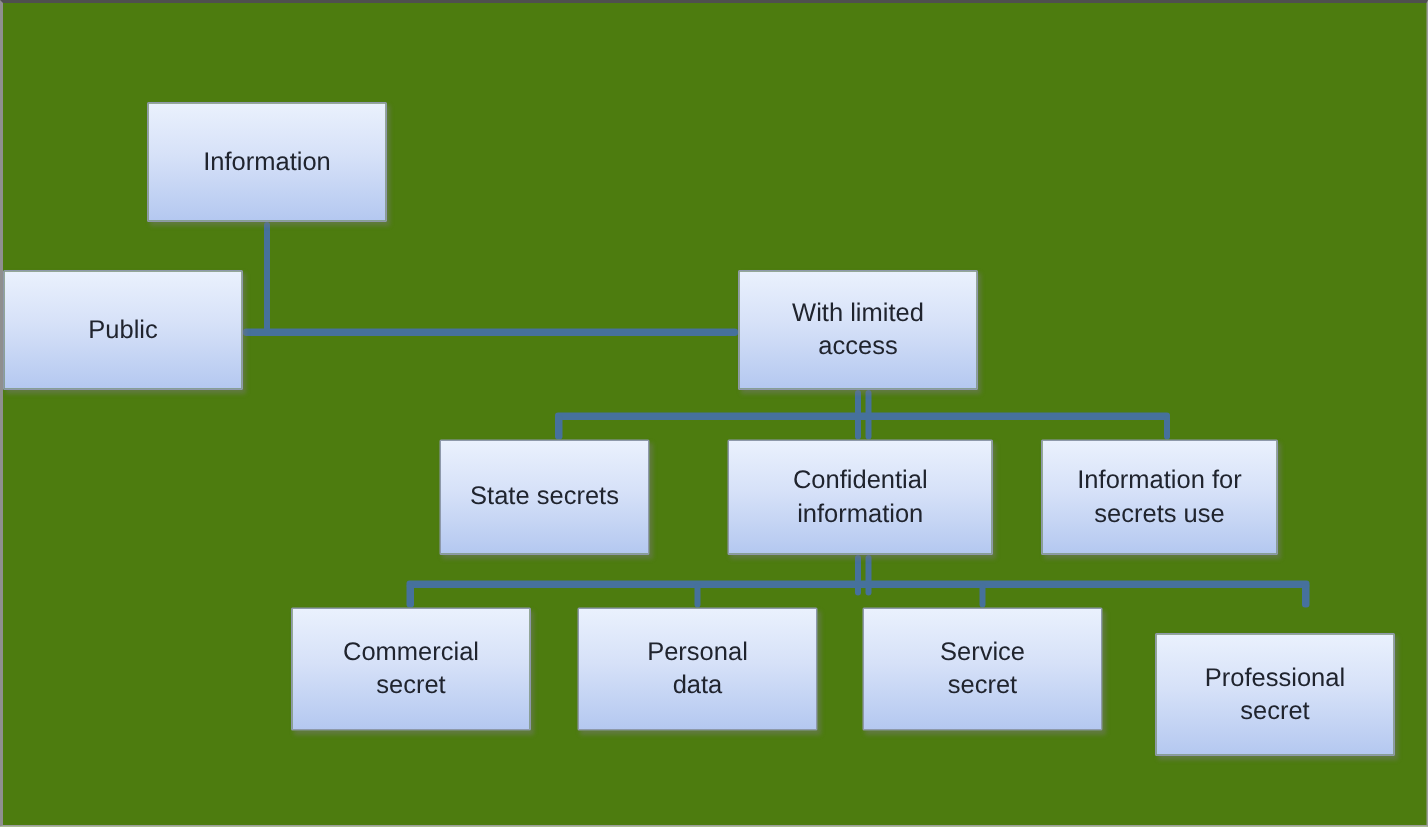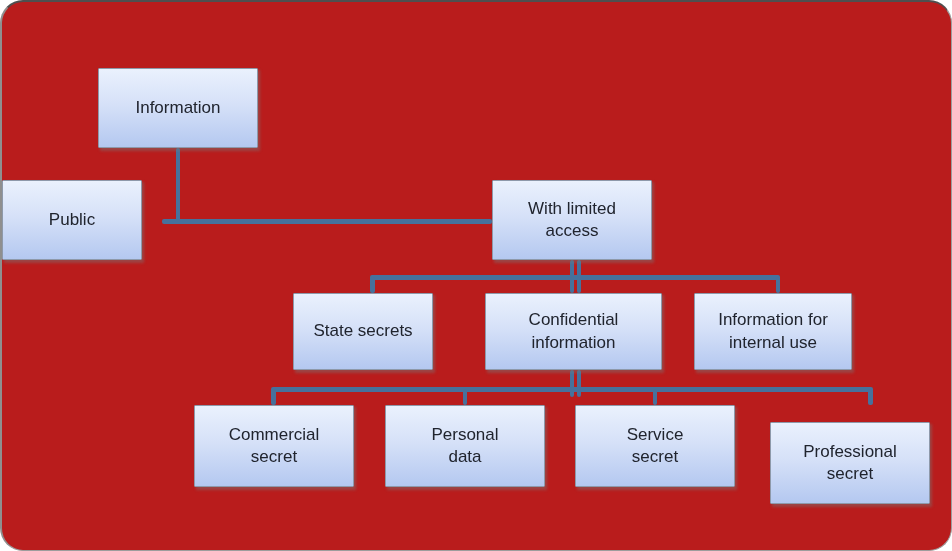--- a/index.html
+++ b/index.html
@@ -6,47 +6,46 @@
     margin: 0;
     padding: 0;
     background: #ffffff;
     font-family: "Liberation Sans", sans-serif;
   }
   .canvas {
     position: relative;
     width: 952px;
     height: 551px;
     box-sizing: border-box;
-    background: #b91c1c;
+    background: #4d7c0f;
     border-top: 2px solid #4f4f4f;
     border-left: 2px solid #8f8f8f;
     border-right: 1px solid #9d9d9d;
     border-bottom: 1px solid #9d9d9d;
     overflow: hidden;
-    border-radius: 23px;
   }
   
   .node {
     position: absolute;
     box-sizing: border-box;
     display: flex;
     align-items: center;
     justify-content: center;
     text-align: center;
     background: linear-gradient(to bottom, #eaf1fd 0%, #d6e1f8 45%, #b4c8f0 100%);
     border: 1px solid #8e99aa;
     border-radius: 1px;
     box-shadow: 2px 2.5px 3px rgba(120,120,120,0.45);
     color: #20242e;
     font-size: 17px;
     line-height: 1.32;
     white-space: pre-line;
   }
   .n-information  { left: 96px;  top: 66px;  width: 160px; height: 80px; }
-  .n-public       { left: 0px;   top: 178px; width: 140px; height: 80px; }
+  .n-public       { left: 0px;   top: 178px; width: 160px; height: 80px; }
   .n-limited      { left: 490px; top: 178px; width: 160px; height: 80px; }
   .n-state        { left: 291px; top: 291px; width: 140px; height: 77px; }
   .n-confidential { left: 483px; top: 291px; width: 177px; height: 77px; }
   .n-internal     { left: 692px; top: 291px; width: 158px; height: 77px; }
   .n-commercial   { left: 192px; top: 403px; width: 160px; height: 82px; }
   .n-personal     { left: 383px; top: 403px; width: 160px; height: 82px; }
   .n-service      { left: 573px; top: 403px; width: 160px; height: 82px; }
   .n-professional { left: 768px; top: 420px; width: 160px; height: 82px; }
   
   .conn {
@@ -101,21 +100,21 @@
   </div>
   <div class="node n-state">
     <span>State secrets</span>
   </div>
   <div class="node n-confidential">
     <span>Confidential
 information</span>
   </div>
   <div class="node n-internal">
     <span>Information for
-internal use</span>
+secrets use</span>
   </div>
   <div class="node n-commercial">
     <span>Commercial
 secret</span>
   </div>
   <div class="node n-personal">
     <span>Personal
 data</span>
   </div>
   <div class="node n-service">

